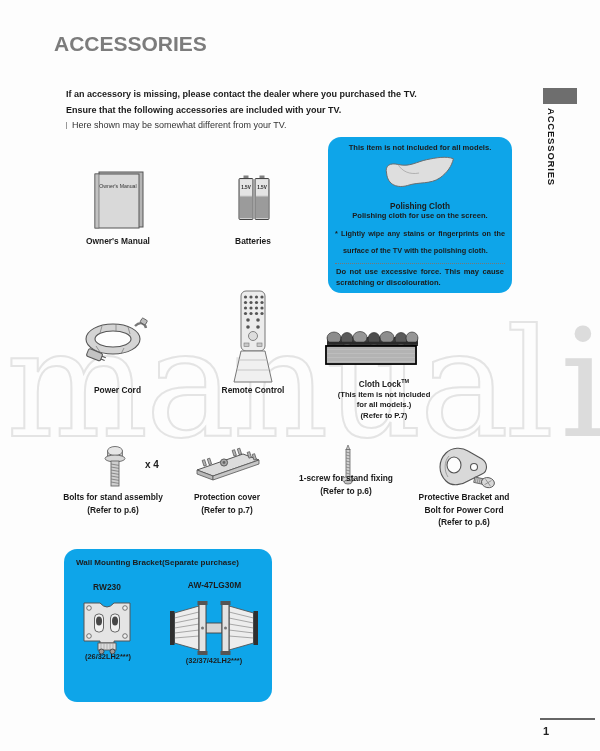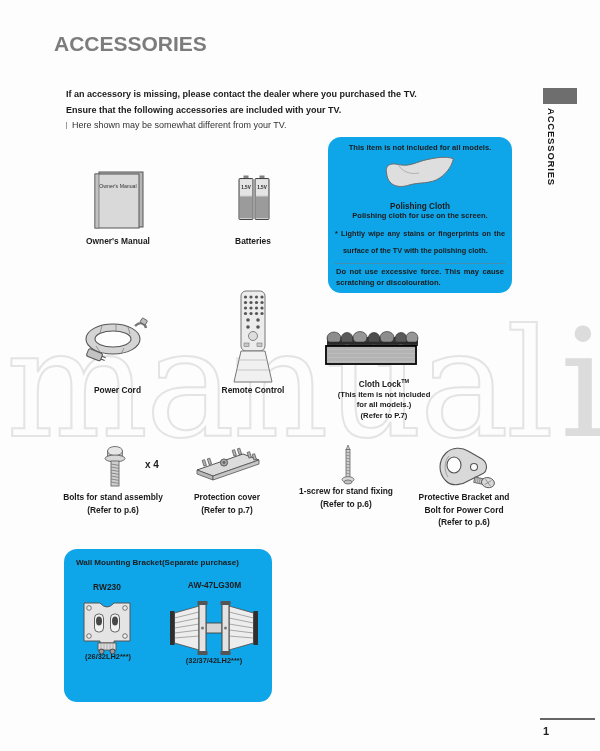--- a/index.html
+++ b/index.html
@@ -212,21 +212,21 @@
       <div>(Refer to p.7)</div>
     </div>
 
     <svg class="illus" style="left:340px; top:444px;" width="16" height="44" viewBox="0 0 16 44">
       <polygon points="6,6 10,6 8,1" fill="#c9c9c9" stroke="#666" stroke-width="0.7"></polygon>
       <rect x="6" y="5.5" width="4" height="28" fill="#d0d0d0" stroke="#666" stroke-width="0.8"></rect>
       <path d="M6,8 l4,1 M6,11 l4,1 M6,14 l4,1 M6,17 l4,1 M6,20 l4,1 M6,23 l4,1 M6,26 l4,1 M6,29 l4,1" stroke="#777" stroke-width="0.7"></path>
       <ellipse cx="8" cy="35.5" rx="6" ry="2.8" fill="#dadada" stroke="#666" stroke-width="0.9"></ellipse>
       <ellipse cx="8" cy="38" rx="4" ry="2" fill="#c0c0c0" stroke="#666" stroke-width="0.8"></ellipse>
     </svg>
-    <div class="item-label" style="left:292px; top:485px; width:108px;">
+    <div class="item-label" style="left:292px; top:472px; width:108px;">
       <div>1-screw for stand fixing</div>
       <div>(Refer to p.6)</div>
     </div>
 
     <svg class="illus" style="left:436px; top:443px;" width="66" height="50" viewBox="0 0 66 50">
       <path fill-rule="evenodd" fill="#d9d9d9" stroke="#555" stroke-width="1.1" d="M10,38 C2,30 2,18 10,10 C16,4 26,4 32,8 L46,16 C52,20 52,28 46,31 L34,37 C26,42 16,44 10,38 Z
            M25,22 a7,8 0 1,0 -14,0 a7,8 0 1,0 14,0 Z
            M41.5,24 a3.5,3.5 0 1,0 -7,0 a3.5,3.5 0 1,0 7,0 Z"></path>
       <path d="M12,34 C8,28 8,18 13,13" fill="none" stroke="#919191" stroke-width="0.8"></path>
       <g transform="rotate(12 48 39)">

